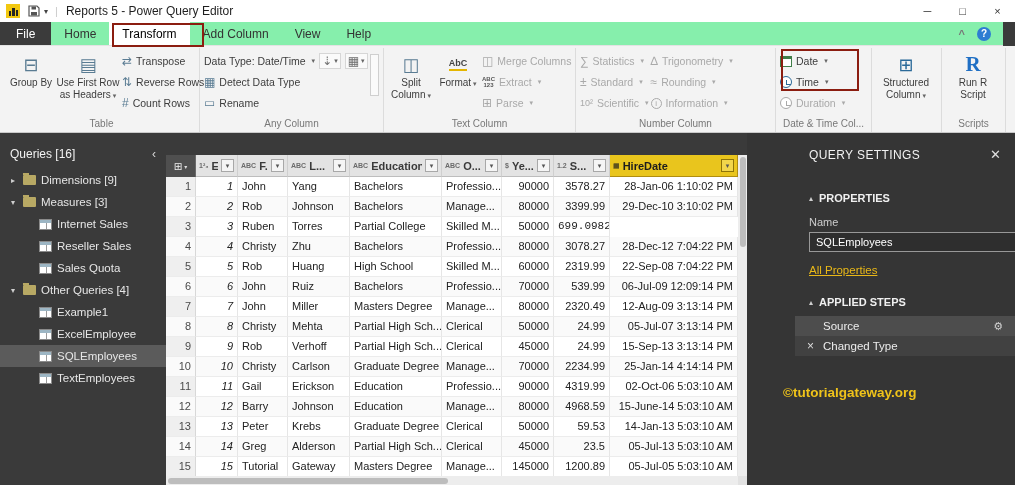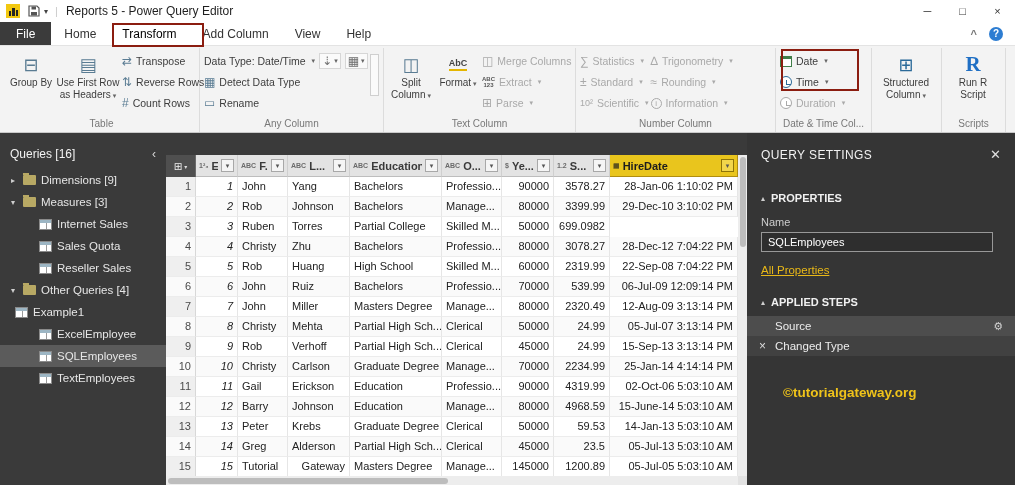--- a/index.html
+++ b/index.html
@@ -15,21 +15,21 @@
   .app-ico i:nth-child(2){ left:6px; height:8px; }
   .app-ico i:nth-child(3){ left:9.5px; height:6px; }
   .save-ico { display:flex; align-items:center; }
   .qat-caret { font-size:8px; color:#444; margin:0 7px 0 4px; }
   .tb-sep { color:#c9c9c9; font-size:11px; }
   .tb-title { font-size:12px; color:#1f1f1f; margin-left:8px; white-space:nowrap; }
   .win-controls { margin-left:auto; display:flex; height:22px; }
   .wbtn { width:35px; text-align:center; line-height:22px; font-size:11px; color:#333; }
 
   
-  .tabs { position:absolute; top:22px; left:0; right:0; height:24px; background:#ffffff; border-bottom:1px solid #e3e3e3; display:flex; font-size:12px; color:#333; }
+  .tabs { position:absolute; top:22px; left:0; right:12px; height:24px; background:#86efac; border-bottom:1px solid #e3e3e3; display:flex; font-size:12px; color:#333; }
   .tab { padding:0 13px; line-height:24px; white-space:nowrap; }
   .tab.file { background:#3b3b3b; color:#fff; padding:0 16px; }
   .tab.active { background:#fff; color:#000;text-align:center; }
   .tabs-right { margin-left:auto; display:flex; align-items:center; gap:12px; padding-right:12px; }
   .chev-up { color:#777; font-size:11px; font-weight:700; }
   .help-ico { width:14px; height:14px; border-radius:50%; background:#2d7dd2; color:#fff; font-size:10px; font-weight:700; text-align:center; line-height:14px; }
 
   
   .ribbon { position:absolute; top:46px; left:0; right:0; height:87px; background:#f3f3f3; border-bottom:1px solid #c9c9c9; display:flex; padding:2px 0 0 4px; }
   .rgroup { display:flex; flex-direction:column; border-right:1px solid #dcdcdc; flex:none; }
@@ -99,21 +99,21 @@
   .td.gut { background:#efefef; color:#4a4a4a; text-align:right; border-right:1px solid #d8d8d8; }
   .td.rt { text-align:right; }
   .td.it { font-style:italic; }
   .vscroll { position:absolute; top:22px; right:0; width:9px; bottom:9px; background:#ededed; }
   .vthumb { position:absolute; top:2px; left:1.5px; width:6px; height:90px; background:#bdbdbd; border-radius:3px; }
   .hscroll { position:absolute; left:0; right:9px; bottom:0; height:9px; background:#ededed; }
   .hthumb { position:absolute; left:2px; top:1.5px; height:6px; width:280px; background:#bdbdbd; border-radius:3px; }
   .scroll-corner { position:absolute; right:0; bottom:0; width:9px; height:9px; background:#e2e2e2; }
 
   
-  .qs-panel { position:absolute; top:133px; right:0; width:268px; bottom:0; background:#353535; overflow:hidden; }
+  .qs-panel { position:absolute; top:133px; right:0; width:268px; bottom:0; background:#353535; overflow:hidden;padding-left:48px; }
   .qs-header { display:flex; align-items:center; padding:14px 14px 0 14px; }
   .qs-title { font-size:12px; color:#f2f2f2; letter-spacing:0.4px; }
   .qs-close { margin-left:auto; color:#e0e0e0; font-size:13px; }
   .sec-h { display:flex; gap:6px; align-items:center; padding-left:14px; font-size:11px; font-weight:700; color:#f0f0f0; }
   .sec-h.props { margin-top:30px; }
   .sec-h.steps-h { margin-top:18px; }
   .tri { font-size:8px; color:#cfcfcf; }
   .name-label { margin:12px 0 0 14px; font-size:11px; color:#cdcdcd; }
   .name-input { display:block; margin:4px 14px 0; width:232px; background:#2e2e2e; border:1px solid #989898; color:#fff; font-size:11px; padding:2px 6px; height:20px; font-family:inherit; }
   .all-props { margin:12px 0 0 14px; color:#e9b817; font-size:11.5px; text-decoration:underline; display:inline-block; }
@@ -374,33 +374,33 @@
           <span class="q-label">Measures [3]</span>
         </div>
         <div class="q-item" style="padding-left: 24px;">
           <span class="q-arrow"></span>
           <span class="tblq-ico"></span>
           <span class="q-label">Internet Sales</span>
         </div>
         <div class="q-item" style="padding-left: 24px;">
           <span class="q-arrow"></span>
           <span class="tblq-ico"></span>
-          <span class="q-label">Sales Quota</span>
+          <span class="q-label">Reseller Sales</span>
         </div>
         <div class="q-item" style="padding-left: 24px;">
           <span class="q-arrow"></span>
           <span class="tblq-ico"></span>
-          <span class="q-label">Reseller Sales</span>
+          <span class="q-label">Sales Quota</span>
         </div>
         <div class="q-item" style="padding-left: 8px;">
           <span class="q-arrow">▾</span>
           <span class="folder-ico"></span>
           <span class="q-label">Other Queries [4]</span>
         </div>
-        <div class="q-item" style="">
+        <div class="q-item" style="padding-left: 24px;">
           <span class="q-arrow"></span>
           <span class="tblq-ico"></span>
           <span class="q-label">Example1</span>
         </div>
         <div class="q-item" style="padding-left: 24px;">
           <span class="q-arrow"></span>
           <span class="tblq-ico"></span>
           <span class="q-label">ExcelEmployee</span>
         </div>
         <div class="q-item selected" style="padding-left: 24px;">
@@ -488,21 +488,21 @@
             <span class="td rt" style="flex: 1 1 0%;">29-Dec-10 3:10:02 PM</span>
           </div>
           <div class="trow">
             <span class="td gut" style="width: 30px;">3</span>
             <span class="td rt it" style="width: 42px;">3</span>
             <span class="td" style="width: 50px;">Ruben</span>
             <span class="td" style="width: 62px;">Torres</span>
             <span class="td" style="width: 92px;">Partial College</span>
             <span class="td" style="width: 60px;">Skilled M...</span>
             <span class="td rt" style="width: 52px;">50000</span>
-            <span class="td rt" style="width: 56px;">699.0982</span>
+            <span class="td rt" style="width: 56px; font-family: Liberation Mono, monospace;">699.0982</span>
             <span class="td rt" style="flex: 1 1 0%; margin-top: 42px;">29-Dec-11 10:14:02 PM</span>
           </div>
           <div class="trow alt">
             <span class="td gut" style="width: 30px;">4</span>
             <span class="td rt it" style="width: 42px;">4</span>
             <span class="td" style="width: 50px;">Christy</span>
             <span class="td" style="width: 62px;">Zhu</span>
             <span class="td" style="width: 92px;">Bachelors</span>
             <span class="td" style="width: 60px;">Professio...</span>
             <span class="td rt" style="width: 52px;">80000</span>
@@ -616,21 +616,21 @@
             <span class="td" style="width: 92px;">Partial High Sch...</span>
             <span class="td" style="width: 60px;">Clerical</span>
             <span class="td rt" style="width: 52px;">45000</span>
             <span class="td rt" style="width: 56px;">23.5</span>
             <span class="td rt" style="flex: 1 1 0%;">05-Jul-13 5:03:10 AM</span>
           </div>
           <div class="trow">
             <span class="td gut" style="width: 30px;">15</span>
             <span class="td rt it" style="width: 42px;">15</span>
             <span class="td" style="width: 50px;">Tutorial</span>
-            <span class="td" style="width: 62px; text-align: right;">Gateway</span>
+            <span class="td" style="width: 62px;">Gateway</span>
             <span class="td" style="width: 92px;">Masters Degree</span>
             <span class="td" style="width: 60px;">Manage...</span>
             <span class="td rt" style="width: 52px;">145000</span>
             <span class="td rt" style="width: 56px;">1200.89</span>
             <span class="td rt" style="flex: 1 1 0%;">05-Jul-05 5:03:10 AM</span>
           </div>
         </div>
     </div>
     <div class="vscroll">
         <div class="vthumb"></div>

